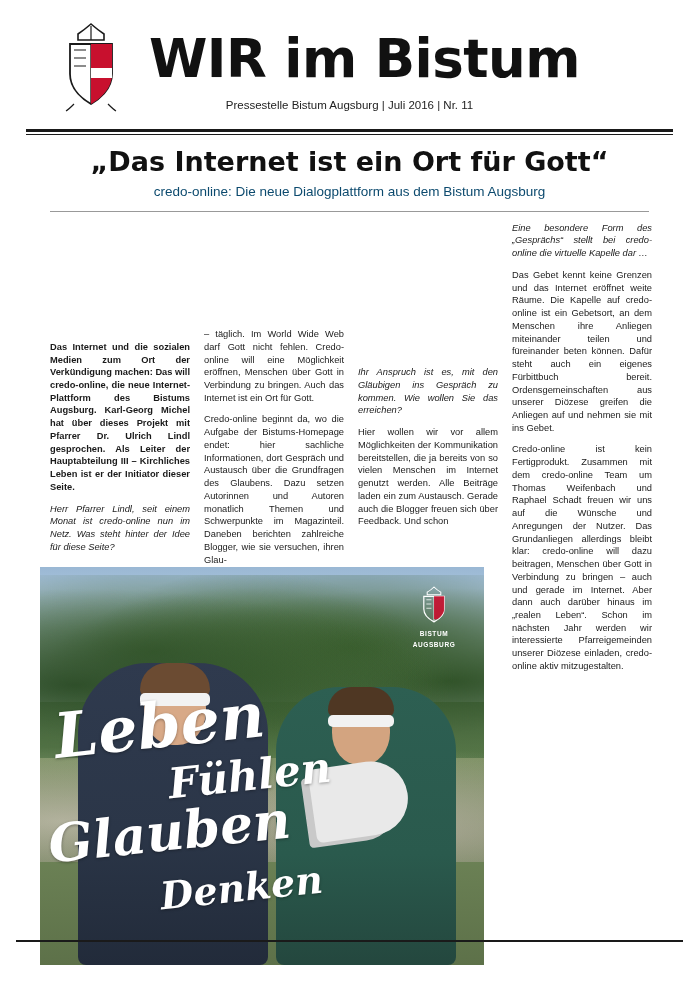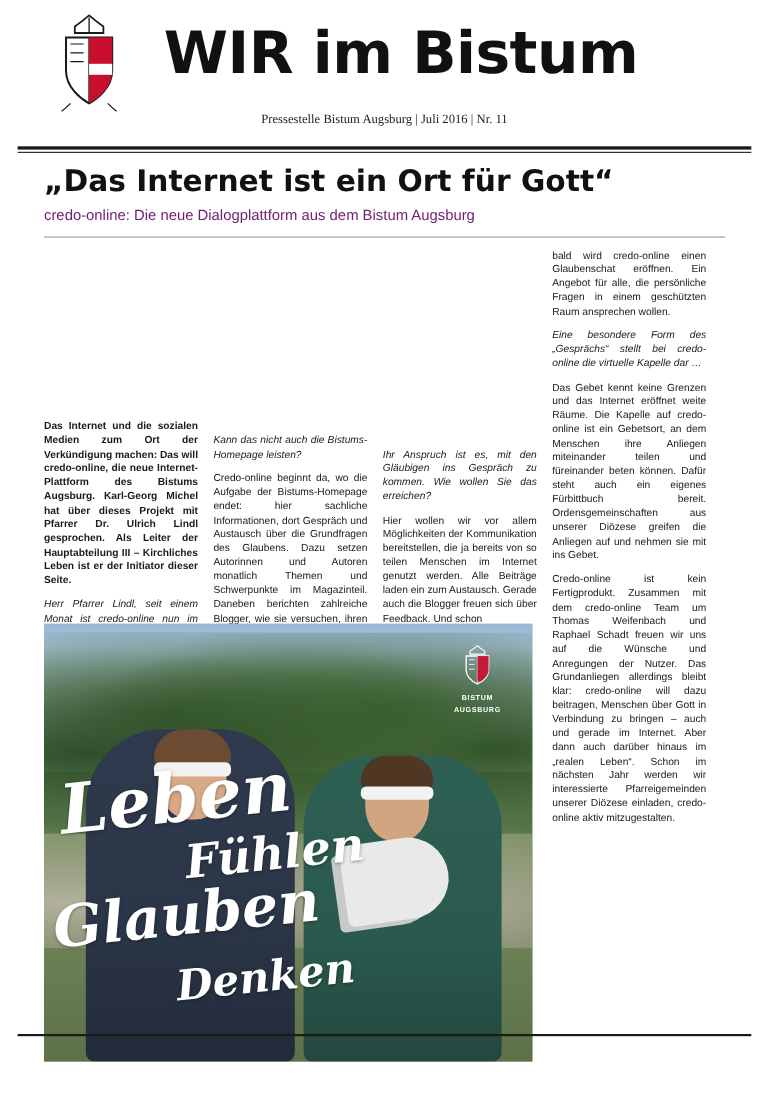--- a/index.html
+++ b/index.html
@@ -13,21 +13,21 @@
     font-family: "Liberation Sans", sans-serif;
     color: #1a1a1a;
     overflow: hidden;
   }
   .page {
     position: relative;
     width: 699px;
     height: 952px;
     background: #ffffff;
     box-sizing: border-box;
-    padding: 0;
+    padding: 10px;
   }
 
   
   .masthead {
     position: relative;
     padding: 14px 30px 8px 30px;
     text-align: center;
   }
   .crest {
     position: absolute;
@@ -39,50 +39,51 @@
   .masthead-title {
     font-size: 53px;
     font-weight: bold;
     letter-spacing: -0.5px;
     line-height: 1;
     margin: 8px 0 0 30px;
     color: #111111;
     font-family: "DejaVu Sans", sans-serif;
   }
   .masthead-sub {
-    margin-top: 28px;
+    margin-top: 14px;
     font-size: 11.5px;
     color: #222222;
-    font-family: Liberation Serif, serif;
+    font-family: Liberation Sans, sans-serif;
   }
   .rule-thick {
     height: 3px;
     background: #1a1a1a;
     margin: 10px 16px 0 16px;
   }
   .rule-thin {
     height: 1px;
     background: #1a1a1a;
     margin: 2px 16px 0 16px;
   }
 
   
   .headline-block {
     padding: 12px 40px 4px 40px;
+    text-align: center;
   }
   .headline {
     font-size: 27px;
     font-weight: bold;
     color: #111111;
     line-height: 1.1;
     font-family: "DejaVu Sans", sans-serif;
   }
   .subheadline {
     font-size: 13.5px;
-    color: #701a75;
+    color: #0c4a6e;
     margin-top: 7px;
     font-family: "Liberation Sans", sans-serif;
   }
   .rule-under-head {
     height: 1px;
     background: #999999;
     margin: 8px 40px 0 40px;
   }
 
   
@@ -297,31 +298,30 @@
   <div class="rule-under-head"></div>
 
   <div class="columns">
 
     <div class="col">
       <p class="lead">Das Internet und die sozialen Medien zum Ort der Verkündigung machen: Das will credo-online, die neue Internet-Plattform des Bistums Augsburg. Karl-Georg Michel hat über dieses Projekt mit Pfarrer Dr. Ulrich Lindl gesprochen. Als Leiter der Hauptabteilung III – Kirchliches Leben ist er der Initiator dieser Seite.</p>
       <p class="q">Herr Pfarrer Lindl, seit einem Monat ist credo-online nun im Netz. Was steht hinter der Idee für diese Seite?</p>
     </div>
 
     <div class="col">
-      <p class="q">Kann das nicht auch die Bistums-Homepage leisten?</p>
+      <p>– täglich. Im World Wide Web darf Gott nicht fehlen. Credo-online will eine Möglichkeit eröffnen, Menschen über Gott in Verbindung zu bringen. Auch das Internet ist ein Ort für Gott.</p>
       <p>Credo-online beginnt da, wo die Aufgabe der Bistums-Homepage endet: hier sachliche Informationen, dort Gespräch und Austausch über die Grundfragen des Glaubens. Dazu setzen Autorinnen und Autoren monatlich Themen und Schwerpunkte im Magazinteil. Daneben berichten zahlreiche Blogger, wie sie versuchen, ihren Glau-</p>
     </div>
 
     <div class="col">
       <p class="q">Ihr Anspruch ist es, mit den Gläubigen ins Gespräch zu kommen. Wie wollen Sie das erreichen?</p>
-      <p>Hier wollen wir vor allem Möglichkeiten der Kommunikation bereitstellen, die ja bereits von so teilen Menschen im Internet genutzt werden. Alle Beiträge laden ein zum Austausch. Gerade auch die Blogger freuen sich über Feedback. Und schon</p>
+      <p>Hier wollen wir vor allem Möglichkeiten der Kommunikation bereitstellen, die ja bereits von so vielen Menschen im Internet genutzt werden. Alle Beiträge laden ein zum Austausch. Gerade auch die Blogger freuen sich über Feedback. Und schon</p>
     </div>
 
     <div class="col col-right-offset">
-      <p>bald wird credo-online einen Glaubenschat eröffnen. Ein Angebot für alle, die persönliche Fragen in einem geschützten Raum ansprechen wollen.</p>
       <p class="q">Eine besondere Form des „Gesprächs“ stellt bei credo-online die virtuelle Kapelle dar …</p>
       <p>Das Gebet kennt keine Grenzen und das Internet eröffnet weite Räume. Die Kapelle auf credo-online ist ein Gebetsort, an dem Menschen ihre Anliegen miteinander teilen und füreinander beten können. Dafür steht auch ein eigenes Fürbittbuch bereit. Ordensgemeinschaften aus unserer Diözese greifen die Anliegen auf und nehmen sie mit ins Gebet.</p>
       <p>Credo-online ist kein Fertigprodukt. Zusammen mit dem credo-online Team um Thomas Weifenbach und Raphael Schadt freuen wir uns auf die Wünsche und Anregungen der Nutzer. Das Grundanliegen allerdings bleibt klar: credo-online will dazu beitragen, Menschen über Gott in Verbindung zu bringen – auch und gerade im Internet. Aber dann auch darüber hinaus im „realen Leben“. Schon im nächsten Jahr werden wir interessierte Pfarreigemeinden unserer Diözese einladen, credo-online aktiv mitzugestalten.</p>
     </div>
   </div>
 
   <div class="photo">
     <div class="sky"></div>
     <div class="trees"></div>
     <div class="ground"></div>

